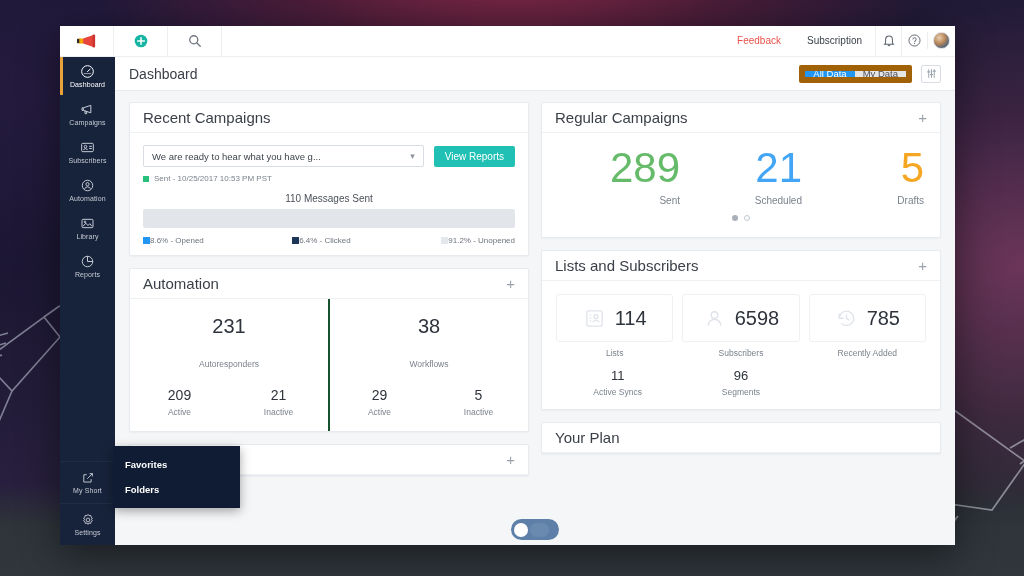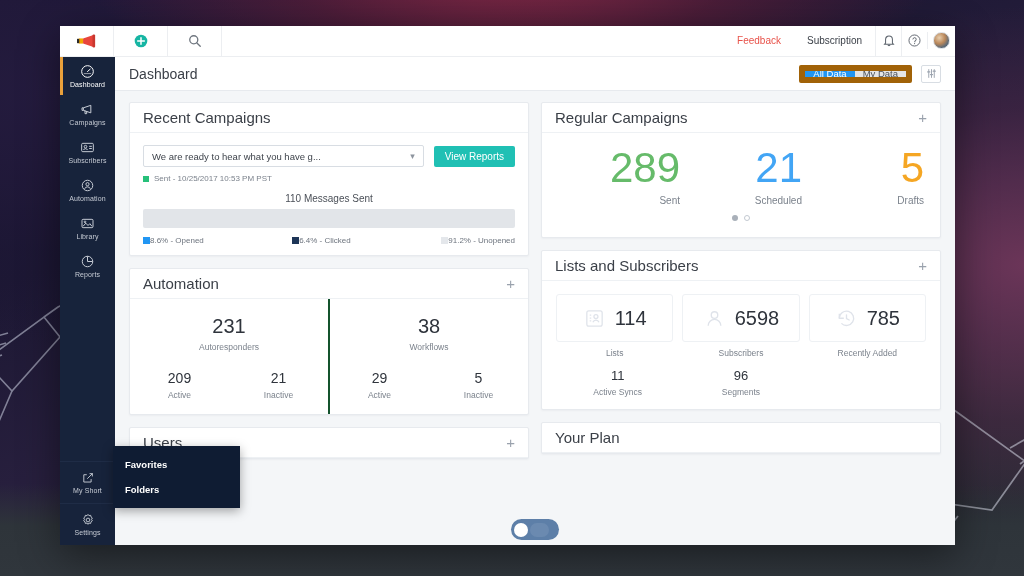--- a/index.html
+++ b/index.html
@@ -146,21 +146,21 @@
   .dot { width: 6px; height: 6px; border-radius: 50%; }
   .dot.on { background: #a9b0b9; }
   .dot.off { border: 1px solid #c3c9d1; }
 
   
   #auto-body { display: flex; }
   .auto-half { flex: 1; padding: 16px 0 14px; }
   .auto-half + .auto-half { border-left: 2px solid #14532d; }
   .auto-top { text-align: center; }
   .auto-num { font-size: 20px; color: #2f343c; font-weight: 400; }
-  .auto-cap { font-size: 8.5px; color: #7b828c; margin-top: 4px; }
+  .auto-cap { font-size: 8.5px; color: #7b828c; margin-top: 21px; }
   .auto-sub { display: flex; margin-top: 18px; }
   .auto-sub > div { flex: 1; text-align: center; }
   .sub-num { font-size: 14px; color: #2f343c; }
   .sub-cap { font-size: 8.5px; color: #7b828c; margin-top: 4px; }
 
   
   #ls-body { padding: 13px 14px 12px; }
   #ls-tiles { display: flex; gap: 9px; }
   .ls-tile { flex: 1; text-align: center; }
   .tile-box {

